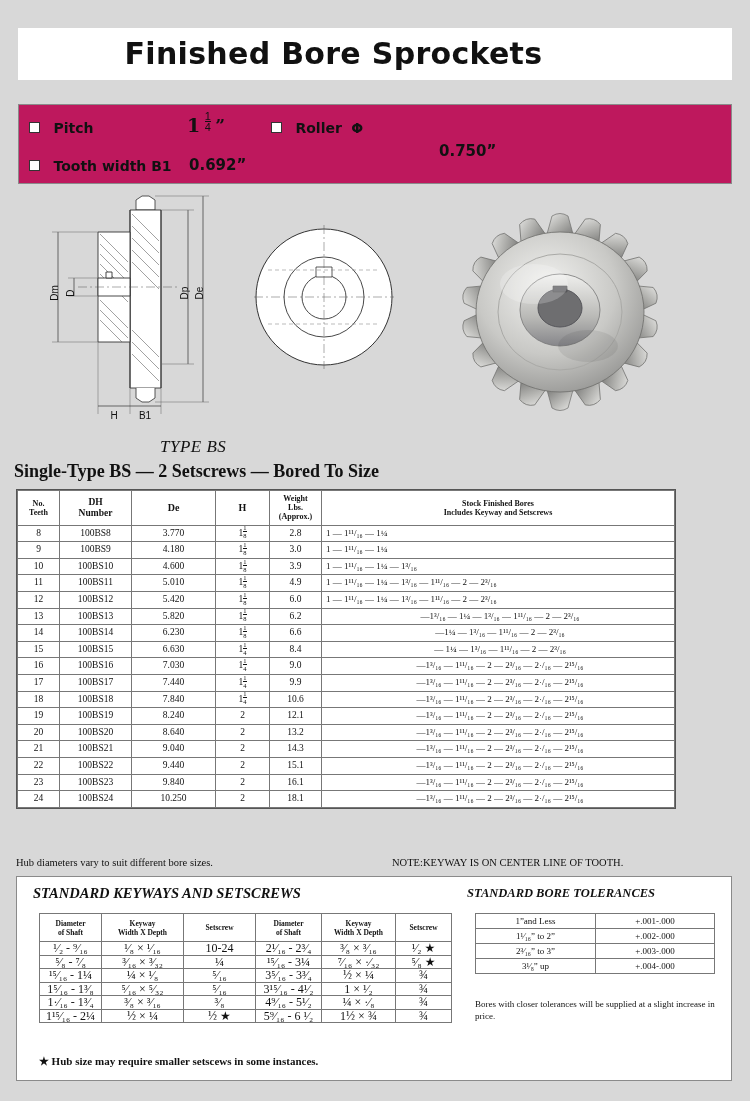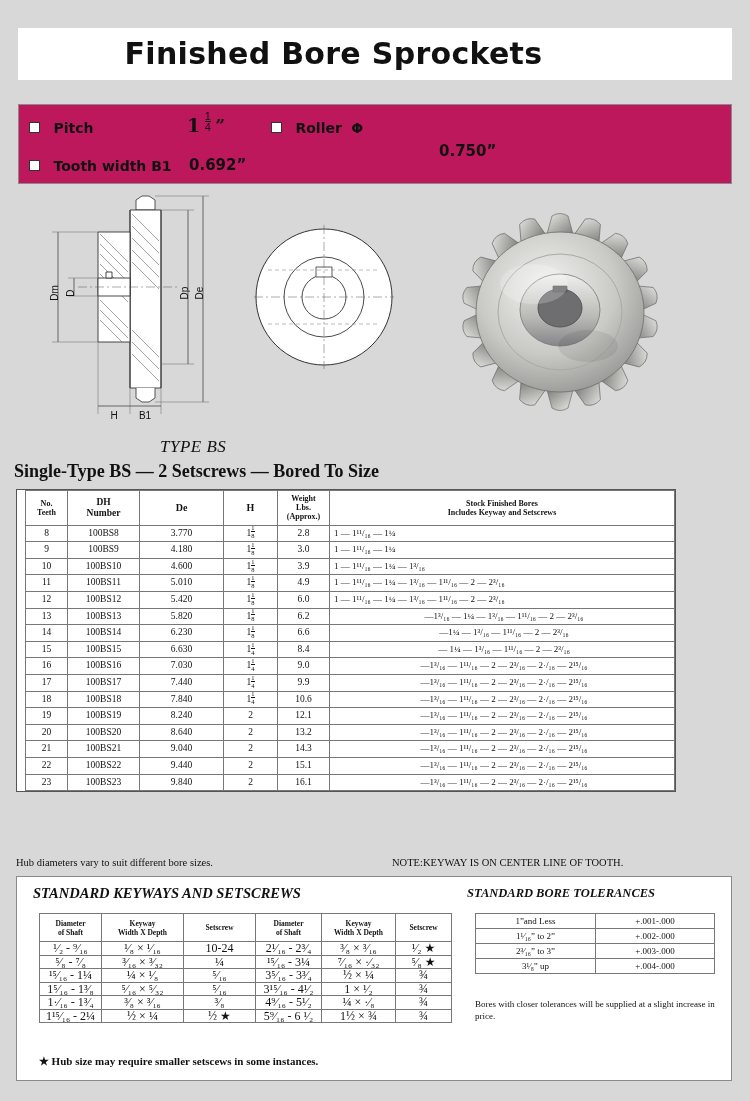--- a/index.html
+++ b/index.html
@@ -72,21 +72,21 @@
     font-weight: normal; letter-spacing: 0.5px;
   }
   .single-type {
     position: absolute; left: 14px; top: 461px;
     font-size: 18px; font-weight: bold; font-family: Liberation Serif, serif;
   }
 
   
   .main-table-wrap {
     position: absolute; left: 16px; top: 489px; width: 660px;
-    background: #ffffff; border: 1px solid #555; padding-left: 8px;
+    background: #ffffff; border: 1px solid #555;
   }
   table.main {
     border-collapse: collapse; width: 100%;
     background: #ffffff;
     font-family: "Liberation Serif", serif;
   }
   table.main th, table.main td {
     border: 1px solid #777;
     padding: 0;
     font-size: 9px;
@@ -493,20 +493,28 @@
           <td class="bores">—1³/₁₆ — 1¹¹/₁₆ — 2 — 2³/₁₆ — 2·/₁₆ — 2¹⁵/₁₆</td>
         </tr>
         <tr>
           <td>23</td>
           <td>100BS23</td>
           <td>9.840</td>
           <td>2</td>
           <td>16.1</td>
           <td class="bores">—1³/₁₆ — 1¹¹/₁₆ — 2 — 2³/₁₆ — 2·/₁₆ — 2¹⁵/₁₆</td>
         </tr>
+        <tr>
+          <td>24</td>
+          <td>100BS24</td>
+          <td>10.250</td>
+          <td>2</td>
+          <td>18.1</td>
+          <td class="bores">—1³/₁₆ — 1¹¹/₁₆ — 2 — 2³/₁₆ — 2·/₁₆ — 2¹⁵/₁₆</td>
+        </tr>
       </tbody>
   </table>
 </div>
 
 <div class="note-left">Hub diameters vary to suit different bore  sizes.</div>
 <div class="note-right">NOTE:KEYWAY IS ON CENTER LINE OF TOOTH.</div>
 
 <div class="bottom-box">
   <div class="bb-title">STANDARD KEYWAYS AND SETSCREWS</div>
   <div class="bb-title2">STANDARD BORE TOLERANCES</div>

